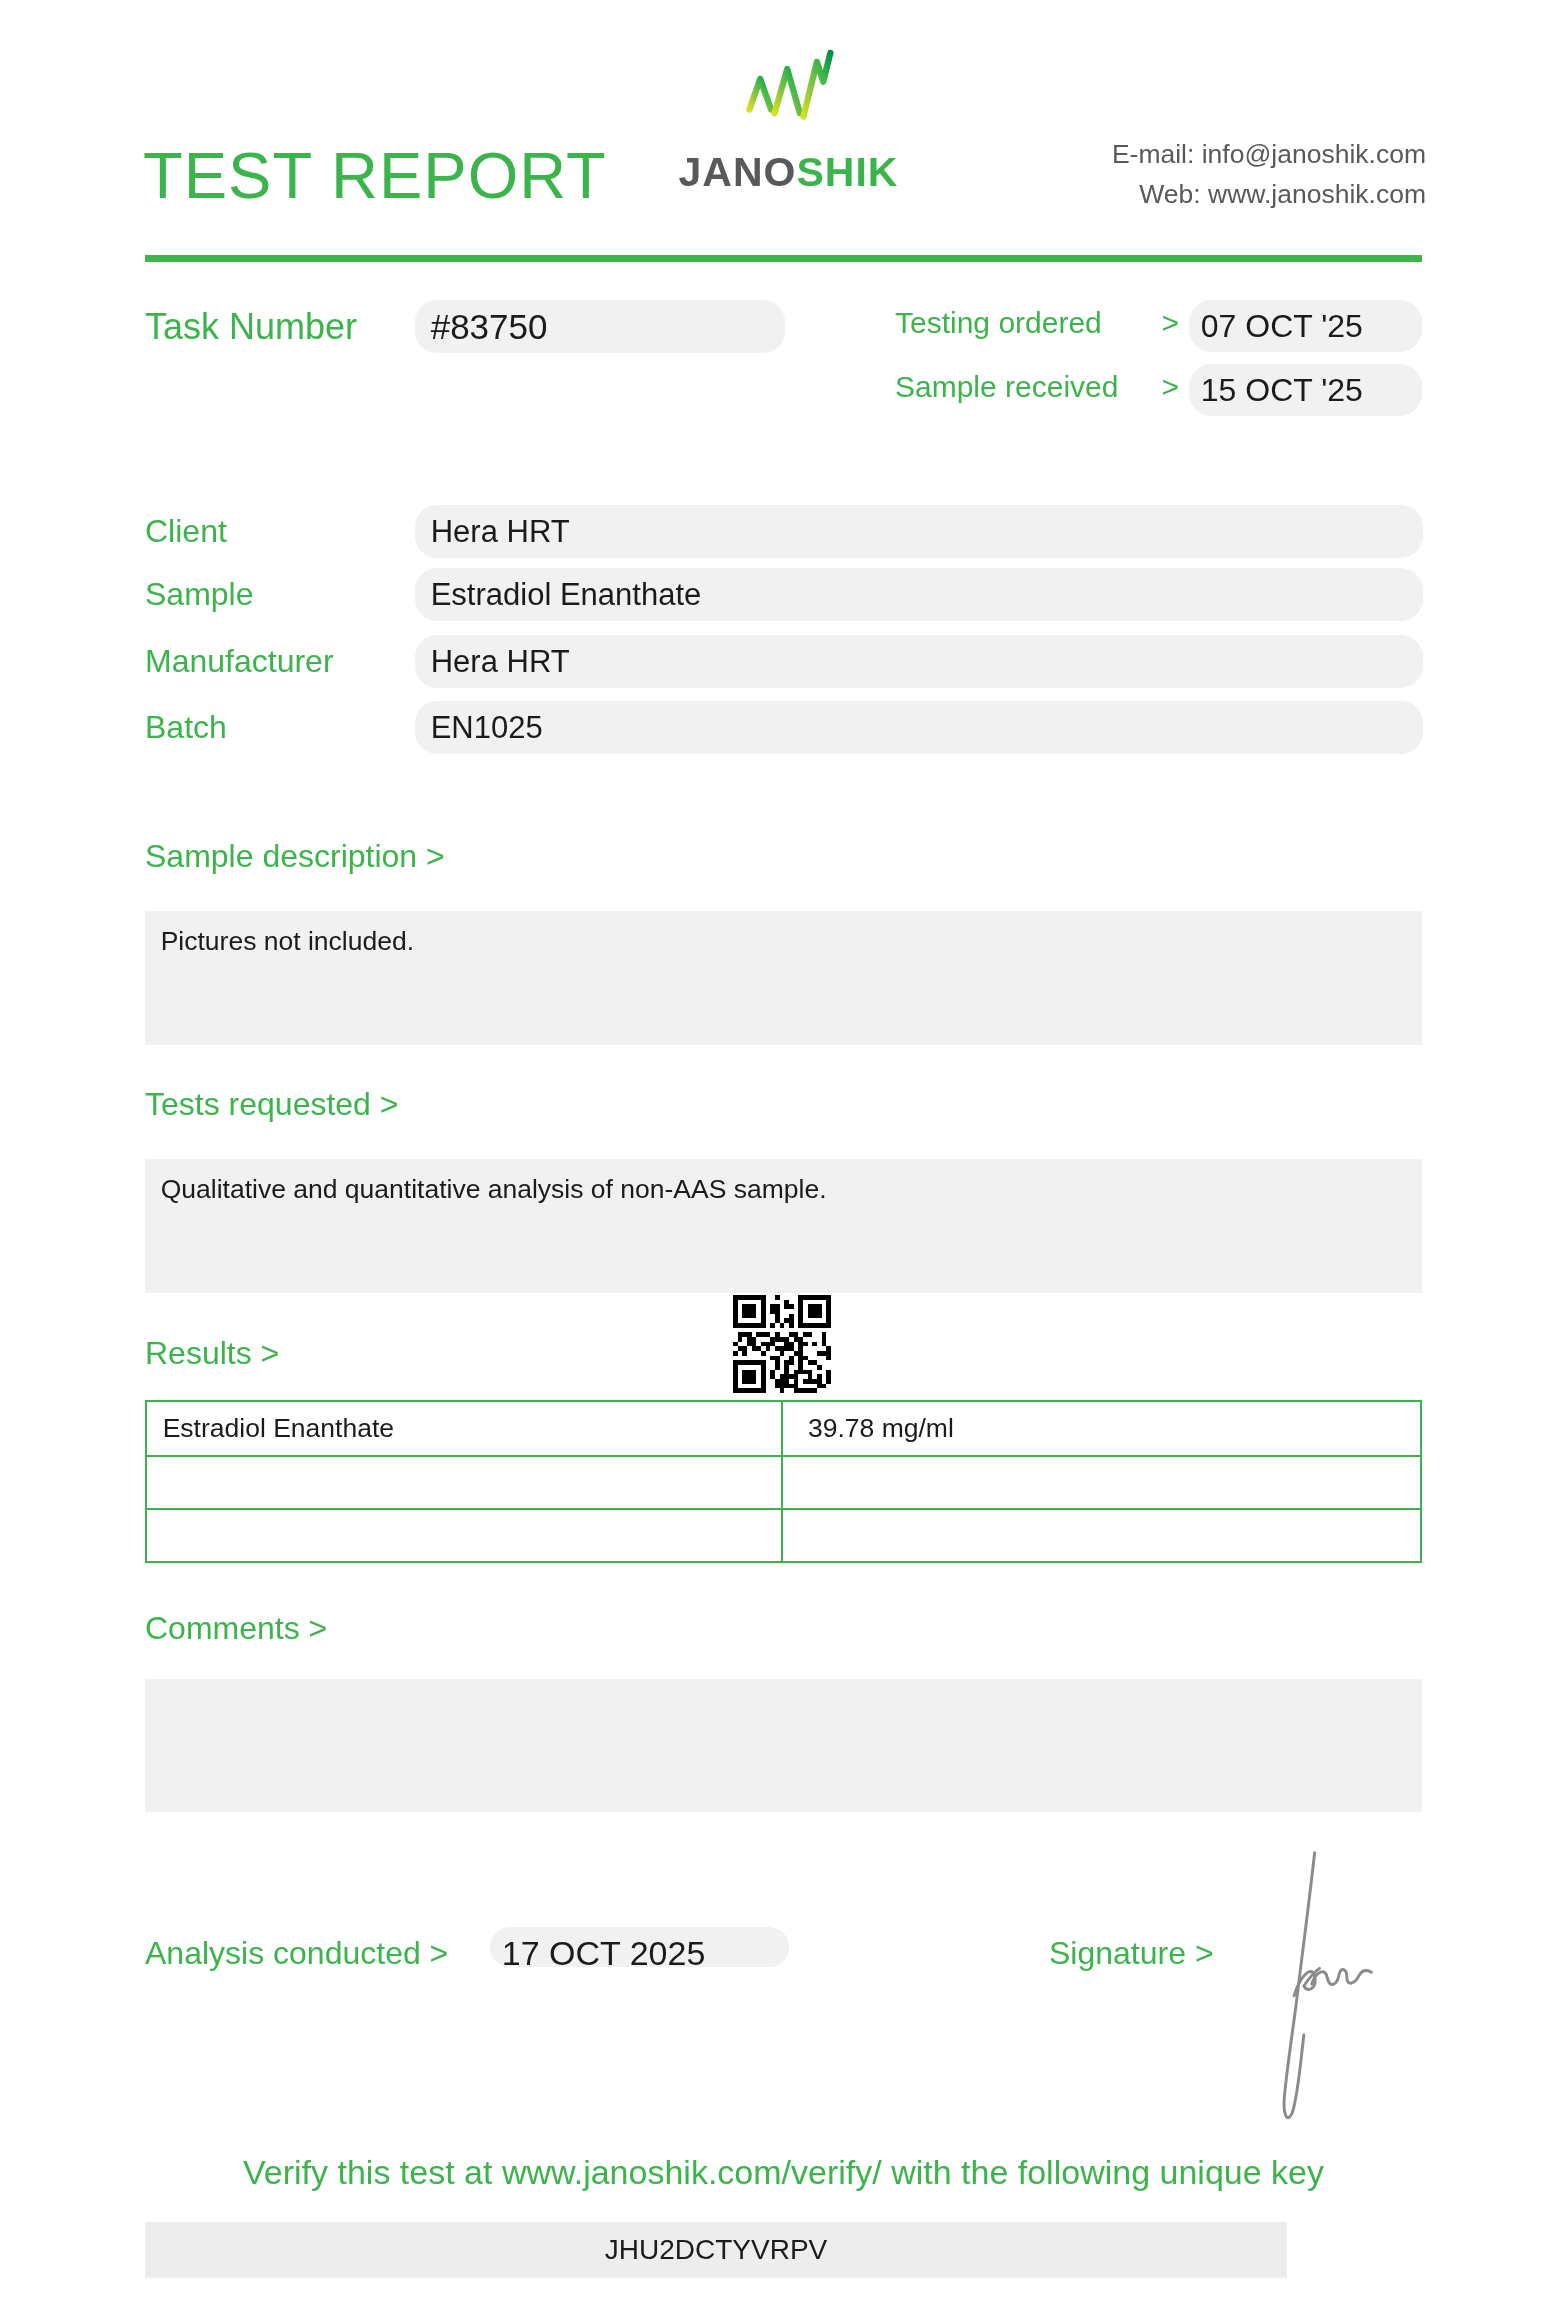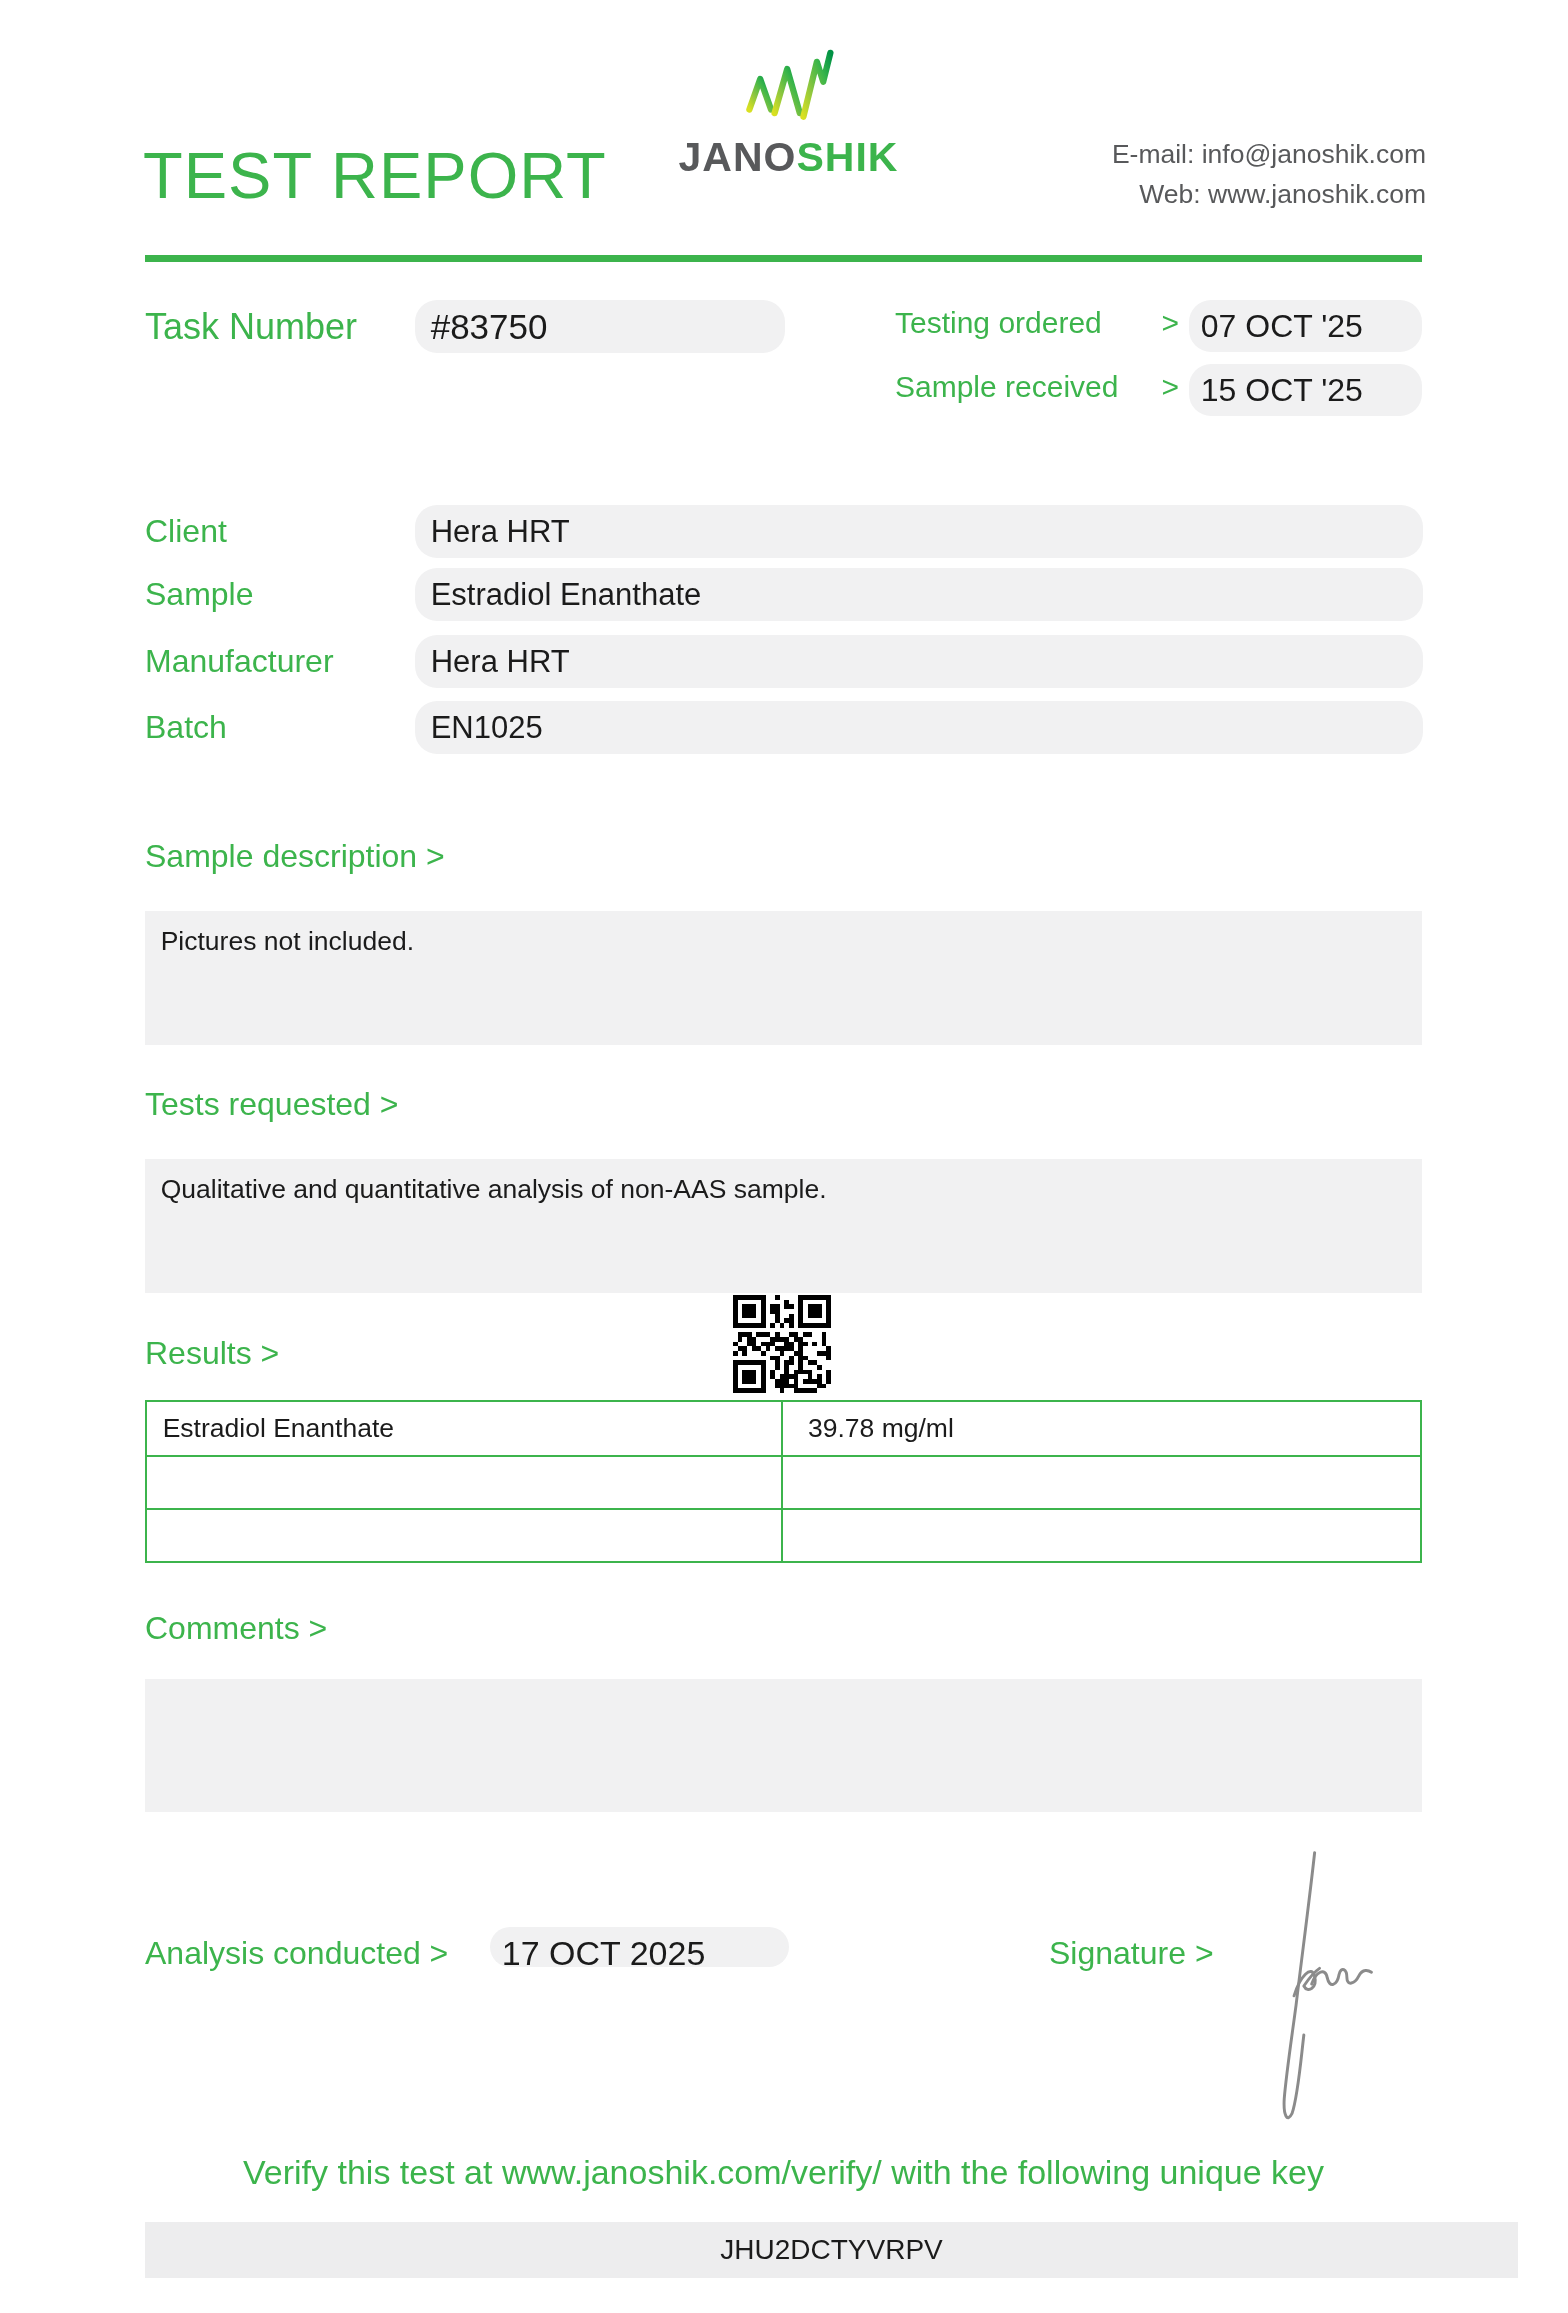--- a/index.html
+++ b/index.html
@@ -13,21 +13,21 @@
   .page{
     position:relative;width:1568px;height:2313px;background:#fff;
     font-family:"Liberation Sans","DejaVu Sans",sans-serif;color:var(--ink);
     overflow:hidden;
   }
   .abs{position:absolute;}
   .green{color:var(--green);}
   .title{left:143px;top:143px;font-size:65px;font-weight:500;letter-spacing:1px;line-height:1;}
   .logo{left:676px;top:49px;width:225px;text-align:center;}
   .logo svg{display:block;margin:0 auto;}
-  .logo-text{font-size:41px;font-weight:bold;letter-spacing:1px;margin-top:2px;line-height:1;}
+  .logo-text{font-size:41px;font-weight:bold;letter-spacing:1px;margin-top:17px;line-height:1;}
   .logo-text .jano{color:var(--gray-text);}
   .logo-text .shik{color:var(--green);}
   .contact{right:142px;top:135px;text-align:right;font-size:26.5px;color:var(--gray-text);line-height:1.5;}
   .rule{left:145px;top:255px;width:1277px;height:6.9px;background:var(--green);}
   .field-label{font-size:32px;font-weight:500;color:var(--green);line-height:53px;height:53px;}
   .task-label{left:145px;top:300px;font-size:36px;}
   .gbox{background:var(--box-bg);border-radius:22px;}
   .task-value{left:415px;top:300px;width:370px;height:53px;font-size:35px;font-weight:500;line-height:53px;padding-left:15.7px;}
   .date-label-row{left:895px;width:284px;display:flex;justify-content:space-between;font-size:30px;font-weight:500;color:var(--green);}
   .date-box{left:1189px;width:233px;height:52px;font-size:32px;font-weight:500;line-height:52px;padding-left:11.8px;}
@@ -40,21 +40,21 @@
   .t-row{display:flex;height:53px;}
   .t-row + .t-row{border-top:2.9px solid var(--green);}
   .t-cell{font-size:26.5px;font-weight:500;line-height:53px;padding-left:15.7px;overflow:hidden;white-space:nowrap;}
   .t-cell.c1{width:636px;border-right:2.9px solid var(--green);}
   .t-cell.c2{flex:1;padding-left:25px;}
   .analysis-label{left:145px;top:1927px;}
   .analysis-value{left:490px;top:1927px;width:299px;height:40px;font-size:34px;font-weight:500;line-height:52px;padding-left:11.8px;}
   .signature-label{left:1049px;top:1927px;}
   .sig{left:1247px;top:1839px;}
   .verify-text{left:145px;top:2152px;width:1277px;text-align:center;font-size:34px;font-weight:500;color:var(--green);line-height:1.2;}
-  .key-box{left:145px;top:2222px;width:1373px;height:56px;background:#ededee;text-align:center;font-size:28px;font-weight:500;line-height:56px;}
+  .key-box{left:145px;top:2222px;width:1142px;height:56px;background:#ededee;text-align:center;font-size:28px;font-weight:500;line-height:56px;}
 </style>
 </head>
 <body>
 
 <div class="page">
 
   <div class="abs title green">TEST REPORT</div>
 
   <div class="abs logo">
     <span>

